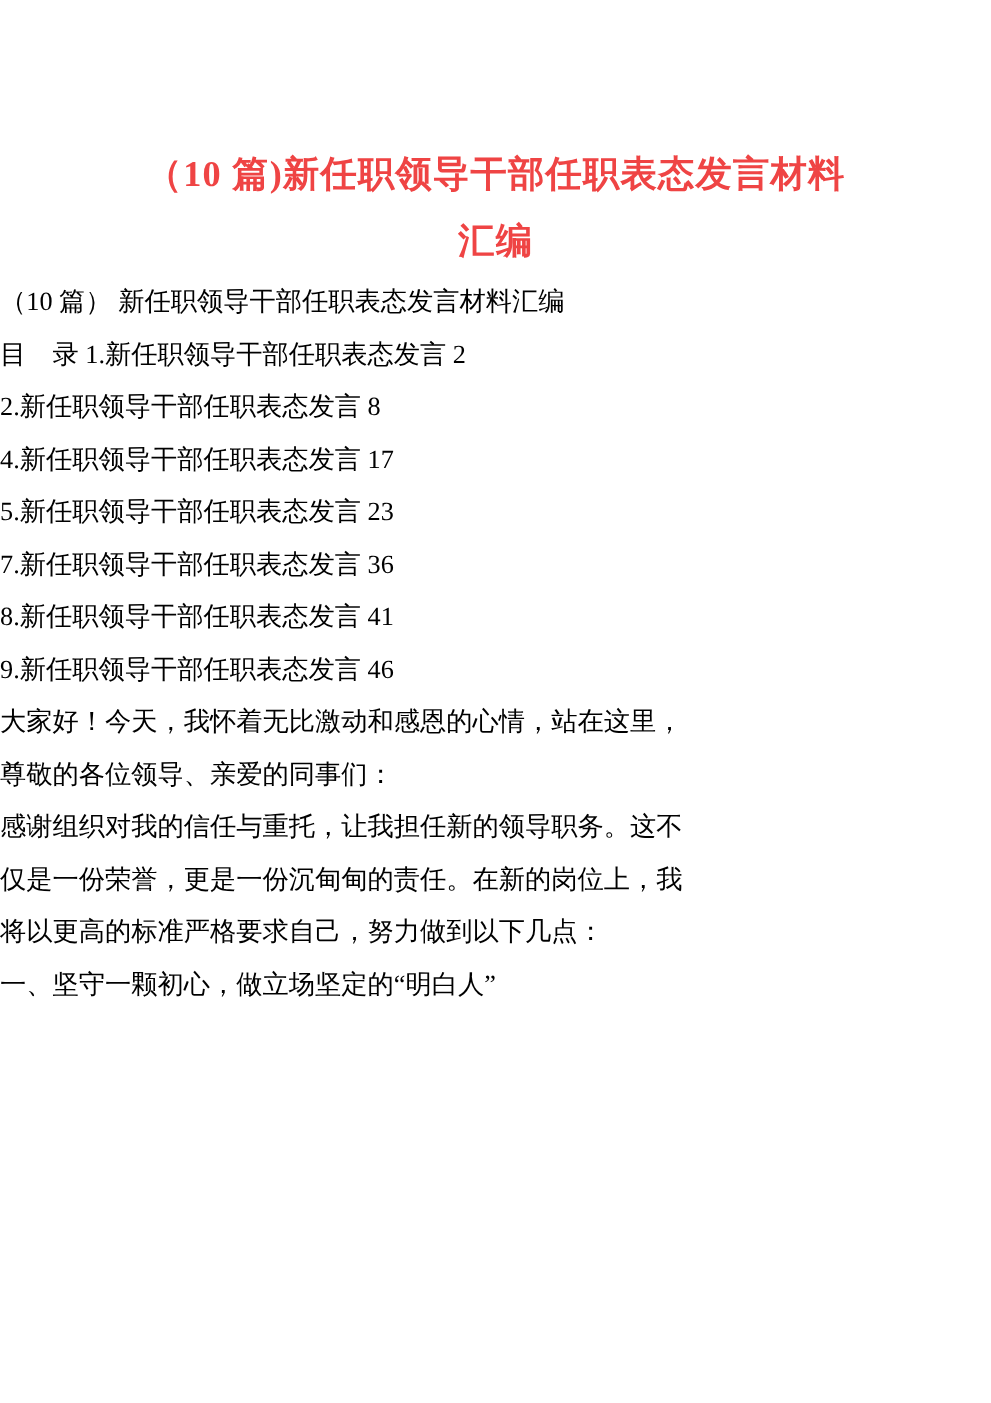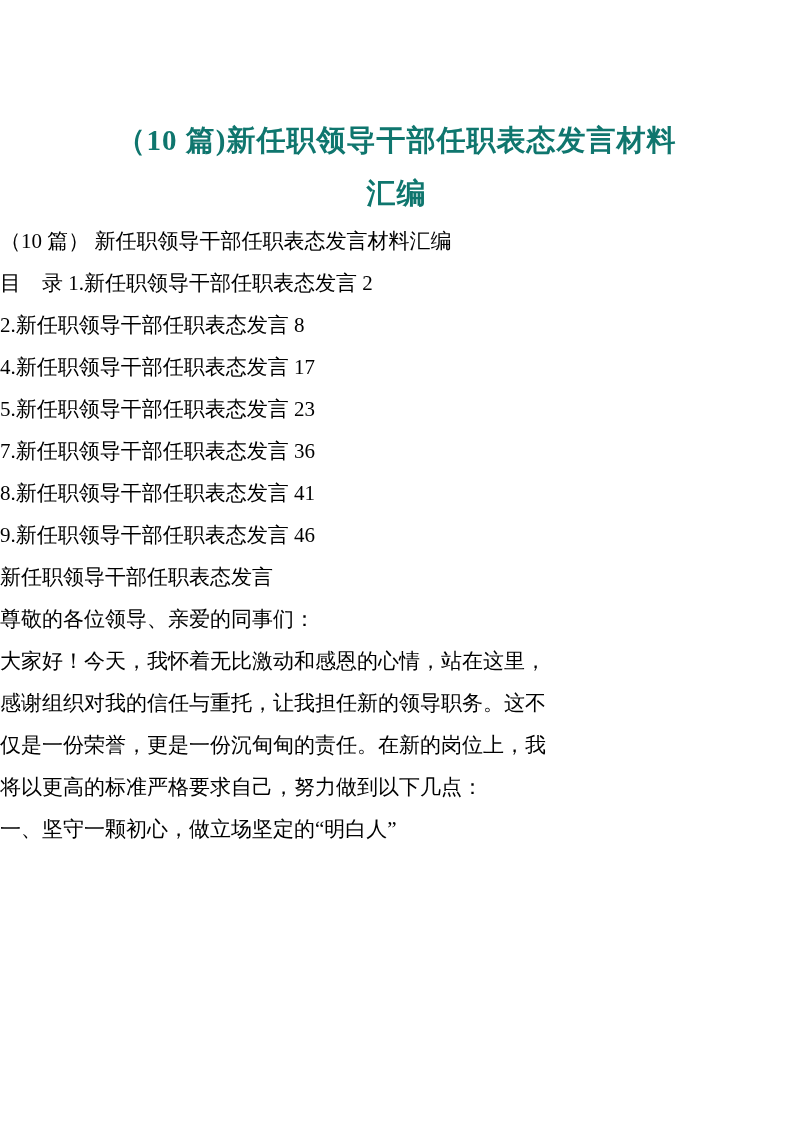--- a/index.html
+++ b/index.html
@@ -15,21 +15,21 @@
     overflow: hidden;
     font-family: "Liberation Serif", "DejaVu Serif", serif;
     color: #000000;
   }
   .doc-title {
     padding-top: 114px;
     text-align: center;
     font-size: 29px;
     font-weight: bold;
     line-height: 53px;
-    color: #0f766e;
+    color: #ef4444;
     letter-spacing: 1px;
   }
   .doc-title p {
     margin: 0;
   }
   .content {
     padding-right: 96px;
     font-size: 21px;
     line-height: 42px;
     color: #000000;
@@ -61,23 +61,22 @@
       <p>目　录 1.新任职领导干部任职表态发言 2</p>
       <p>2.新任职领导干部任职表态发言 8</p>
       <p>4.新任职领导干部任职表态发言 17</p>
       <p>5.新任职领导干部任职表态发言 23</p>
       <p>7.新任职领导干部任职表态发言 36</p>
       <p>8.新任职领导干部任职表态发言 41</p>
       <p>9.新任职领导干部任职表态发言 46</p>
     </div>
 
     <div>
-      <p>新任职领导干部任职表态发言</p>
+      <p>大家好！今天，我怀着无比激动和感恩的心情，站在这里，</p>
       <p>尊敬的各位领导、亲爱的同事们：</p>
-      <p>大家好！今天，我怀着无比激动和感恩的心情，站在这里，</p>
       <p>感谢组织对我的信任与重托，让我担任新的领导职务。这不</p>
       <p>仅是一份荣誉，更是一份沉甸甸的责任。在新的岗位上，我</p>
       <p>将以更高的标准严格要求自己，努力做到以下几点：</p>
       <p>一、坚守一颗初心，做立场坚定的“明白人”</p>
     </div>
 
   </div>
 
 </div>
 

